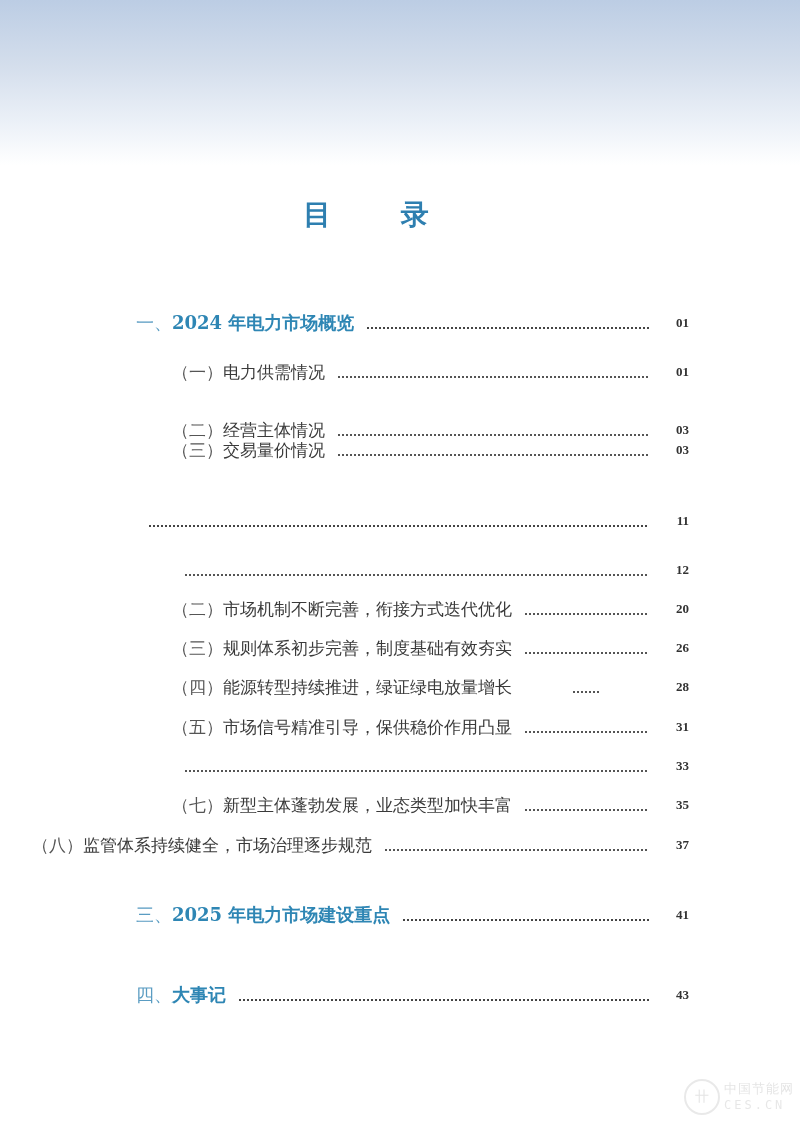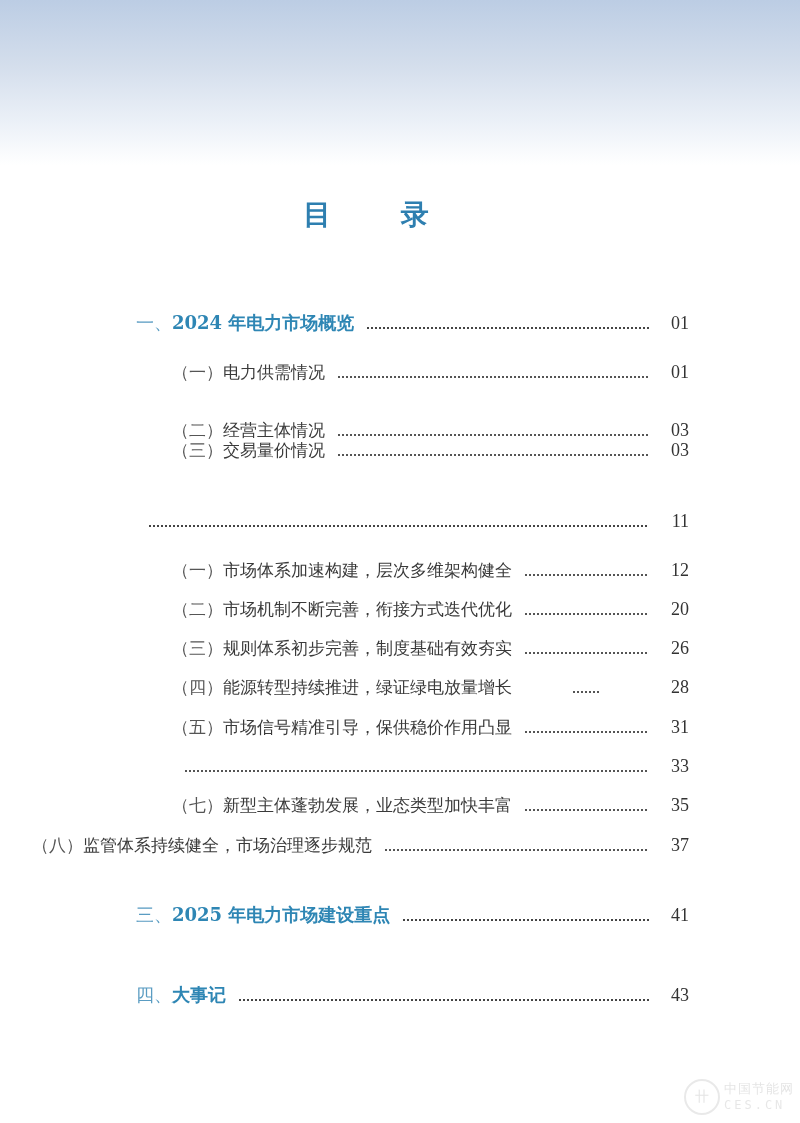--- a/index.html
+++ b/index.html
@@ -21,21 +21,21 @@
     position: absolute; left: 0; width: 800px; height: 28px;
     display: flex; align-items: center;
   }
   .toc-label { white-space: nowrap; }
   .toc-dots {
     flex: 1; height: 2px; margin: 0 12px; align-self: center; margin-top: 10px;
     background-image: radial-gradient(circle, #555 0.8px, transparent 1px);
     background-size: 4px 2px; background-repeat: repeat-x;
   }
   .toc-page {
-    width: 28px; text-align: right; font-family: "Liberation Serif", serif; font-size: 18px; color: #333;
+    width: 28px; text-align: right; font-family: "Liberation Serif", serif; font-size: 13px; color: #333; font-weight: bold;
   }
   .lvl1 { padding-left: 136px; padding-right: 111px; box-sizing: border-box; }
   .lvl1 .toc-label { font-size: 18px; font-weight: bold; color: #2e86b4; }
   .lvl1 .num-prefix { font-weight: normal; color: #5a9cc2; }
   .lvl2 { padding-left: 172px; padding-right: 111px; box-sizing: border-box; }
   .lvl2 .toc-label { font-size: 17px; color: #3a3a3a; }
   .lvl2 .sub-prefix { color: #555; }
   .lvl1 .toc-dots { background-image: radial-gradient(circle, #444 0.8px, transparent 1px); }
   .watermark {
     position: absolute; right: 6px; bottom: 4px; width: 110px; height: 44px;
@@ -76,21 +76,20 @@
   <span class="toc-label"><span class="sub-prefix">（三）</span><span>交易量价情况</span></span>
   <span class="toc-dots"></span>
   <span class="toc-page">03</span>
 </div>
 
 <div class="toc-row lvl1" style="top:507px;">
   <span class="toc-dots"></span>
   <span class="toc-page">11</span>
 </div>
 <div class="toc-row lvl2" style="top:556px;">
-  <span class="toc-label"><span class="sub-prefix">（一）</span><span>市场体系加速构建，层次多维架构健全</span></span>
   <span class="toc-dots"></span>
   <span class="toc-page">12</span>
 </div>
 <div class="toc-row lvl2" style="top:595px;">
   <span class="toc-label"><span class="sub-prefix">（二）</span><span>市场机制不断完善，衔接方式迭代优化</span></span>
   <span class="toc-dots"></span>
   <span class="toc-page">20</span>
 </div>
 <div class="toc-row lvl2" style="top:634px;justify-content:flex-end;">
   <span class="toc-label"><span class="sub-prefix">（三）</span><span>规则体系初步完善，制度基础有效夯实</span></span>

